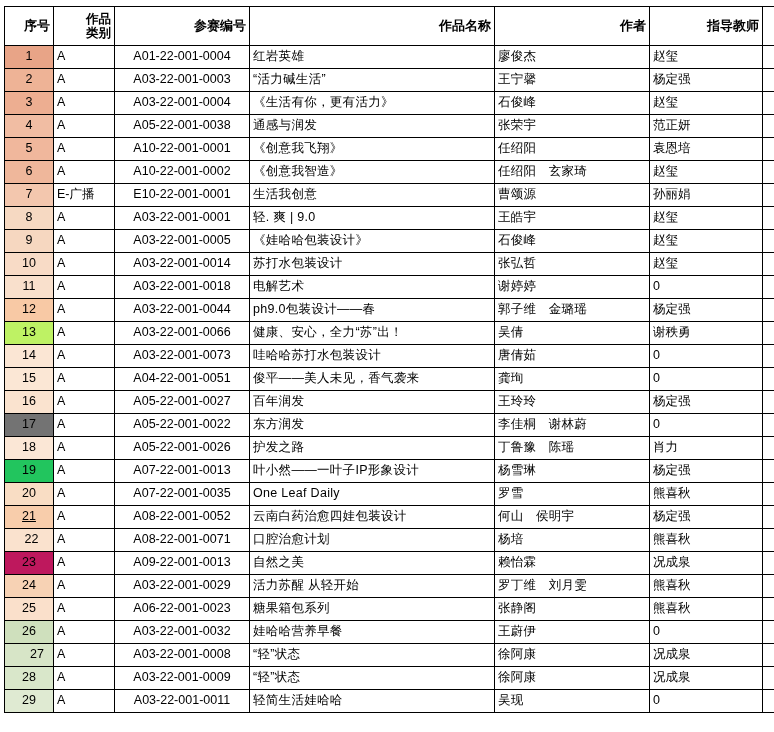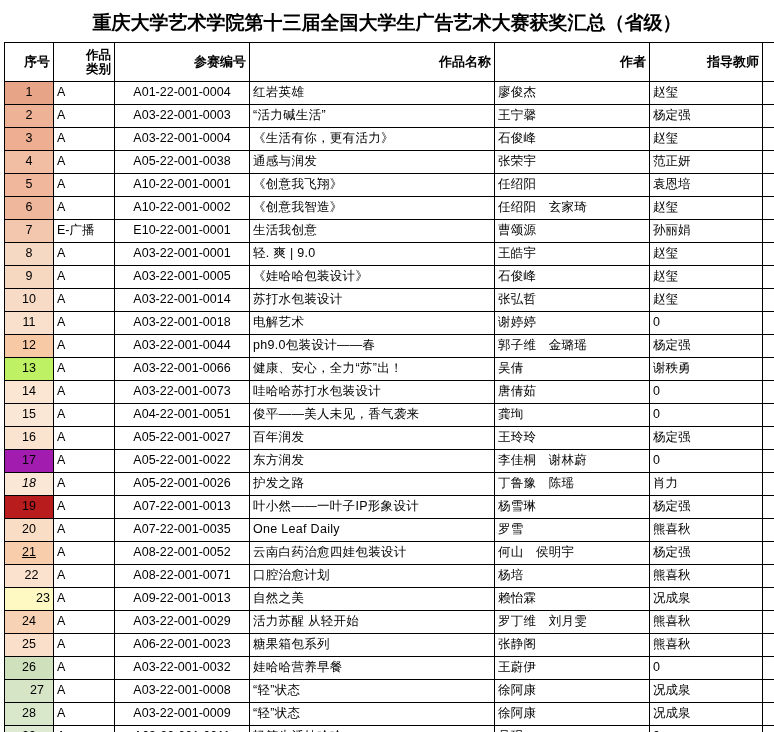--- a/index.html
+++ b/index.html
@@ -67,21 +67,20 @@
     font-size: 12.5px;
   }
   td.c-name { letter-spacing: 0.3px; }
   td.c-author { letter-spacing: 0.2px; }
 </style>
 </head>
 <body>
 
 <div class="page">
 
-  <div class="doc-title">重庆大学艺术学院第十三届全国大学生广告艺术大赛获奖汇总（省级）</div>
 
   <table class="awards">
     <thead>
       <tr>
         <th class="c-seq">序号</th>
         <th class="c-cat">
           <div class="hdr-cat">作品</div>
           <div class="hdr-cat">类别</div>
         </th>
         <th class="c-num">参赛编号</th>
@@ -233,39 +232,39 @@
         <tr>
           <td class="c-seq" style="background: rgb(250, 227, 207);">16</td>
           <td class="c-cat">A</td>
           <td class="c-num">A05-22-001-0027</td>
           <td class="c-name">百年润发</td>
           <td class="c-author">王玲玲</td>
           <td class="c-teacher">杨定强</td>
           <td class="c-level">二等奖</td>
         </tr>
         <tr>
-          <td class="c-seq" style="background: #a21caf;">17</td>
+          <td class="c-seq" style="background: #737373;">17</td>
           <td class="c-cat">A</td>
           <td class="c-num">A05-22-001-0022</td>
           <td class="c-name">东方润发</td>
           <td class="c-author">李佳桐　谢林蔚</td>
           <td class="c-teacher">0</td>
           <td class="c-level">二等奖</td>
         </tr>
         <tr>
-          <td class="c-seq" style="background: rgb(251, 231, 214); font-style: italic;">18</td>
+          <td class="c-seq" style="background: rgb(251, 231, 214);">18</td>
           <td class="c-cat">A</td>
           <td class="c-num">A05-22-001-0026</td>
           <td class="c-name">护发之路</td>
           <td class="c-author">丁鲁豫　陈瑶</td>
           <td class="c-teacher">肖力</td>
           <td class="c-level">二等奖</td>
         </tr>
         <tr>
-          <td class="c-seq" style="background: #b91c1c; margin-top: 20px;">19</td>
+          <td class="c-seq" style="background: #22c55e; margin-top: 20px;">19</td>
           <td class="c-cat">A</td>
           <td class="c-num">A07-22-001-0013</td>
           <td class="c-name">叶小然——一叶子IP形象设计</td>
           <td class="c-author">杨雪琳</td>
           <td class="c-teacher">杨定强</td>
           <td class="c-level">二等奖</td>
         </tr>
         <tr>
           <td class="c-seq" style="background: rgb(249, 221, 196);">20</td>
           <td class="c-cat">A</td>
@@ -287,21 +286,21 @@
         <tr>
           <td class="c-seq" style="background: rgb(250, 226, 206); padding-left: 8px;">22</td>
           <td class="c-cat">A</td>
           <td class="c-num">A08-22-001-0071</td>
           <td class="c-name">口腔治愈计划</td>
           <td class="c-author">杨培</td>
           <td class="c-teacher">熊喜秋</td>
           <td class="c-level">二等奖</td>
         </tr>
         <tr>
-          <td class="c-seq" style="background: #fef9c3; text-align: right;">23</td>
+          <td class="c-seq" style="background: #be185d;">23</td>
           <td class="c-cat">A</td>
           <td class="c-num">A09-22-001-0013</td>
           <td class="c-name">自然之美</td>
           <td class="c-author">赖怡霖</td>
           <td class="c-teacher">况成泉</td>
           <td class="c-level">二等奖</td>
         </tr>
         <tr>
           <td class="c-seq" style="background: rgb(247, 210, 180);">24</td>
           <td class="c-cat">A</td>

